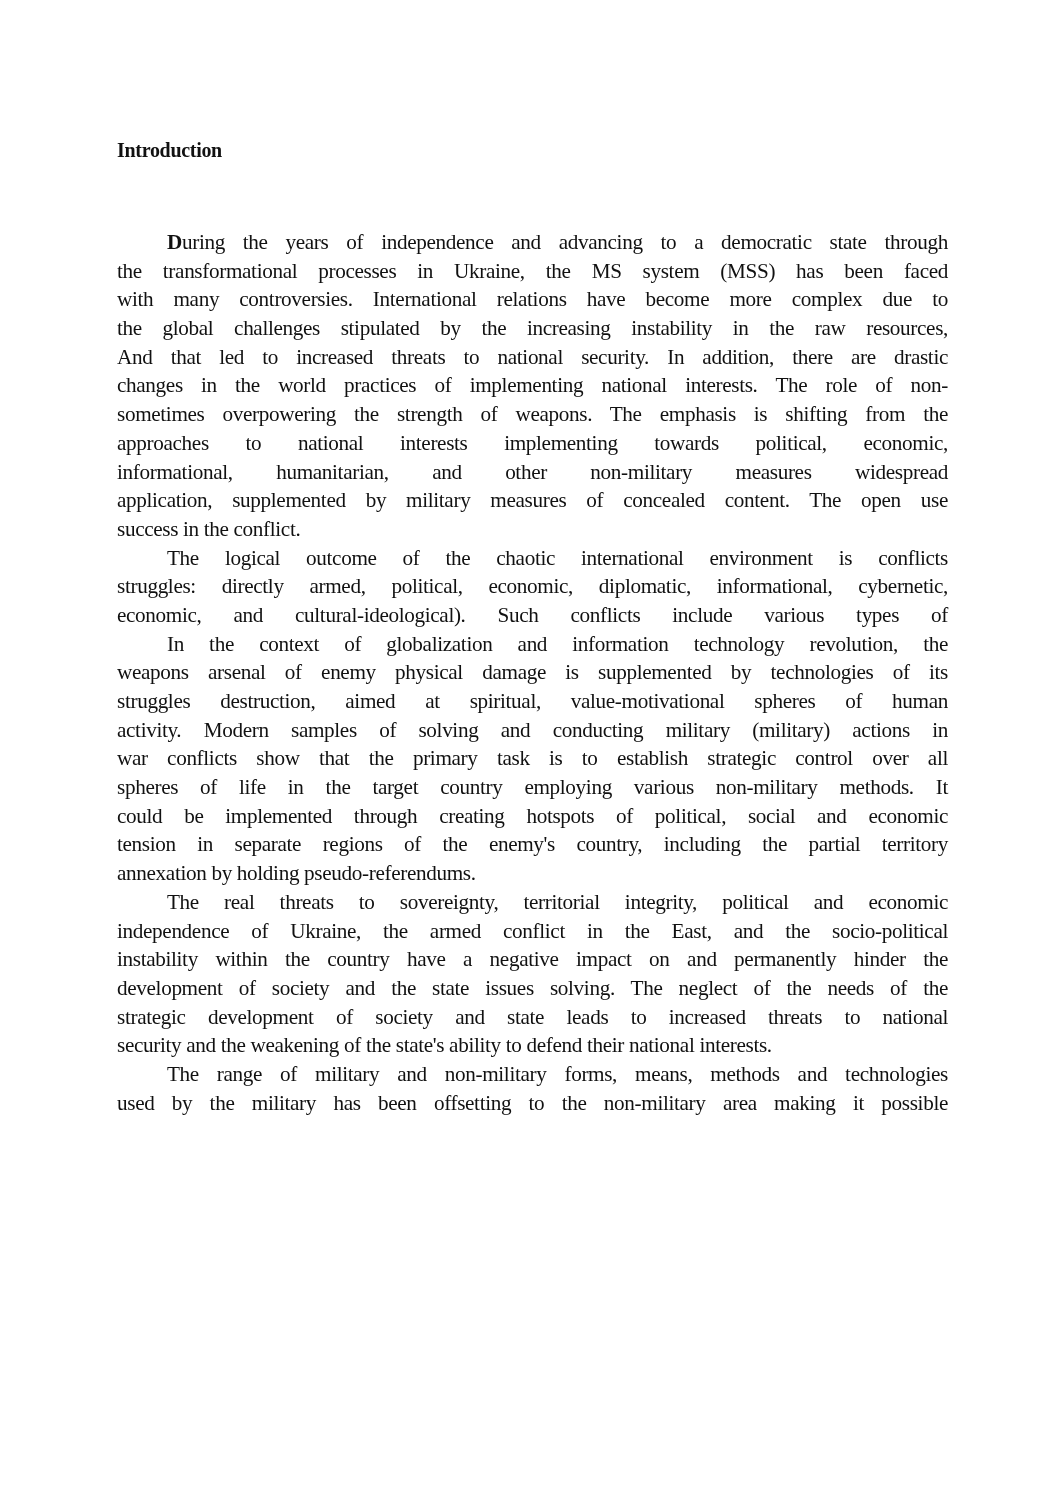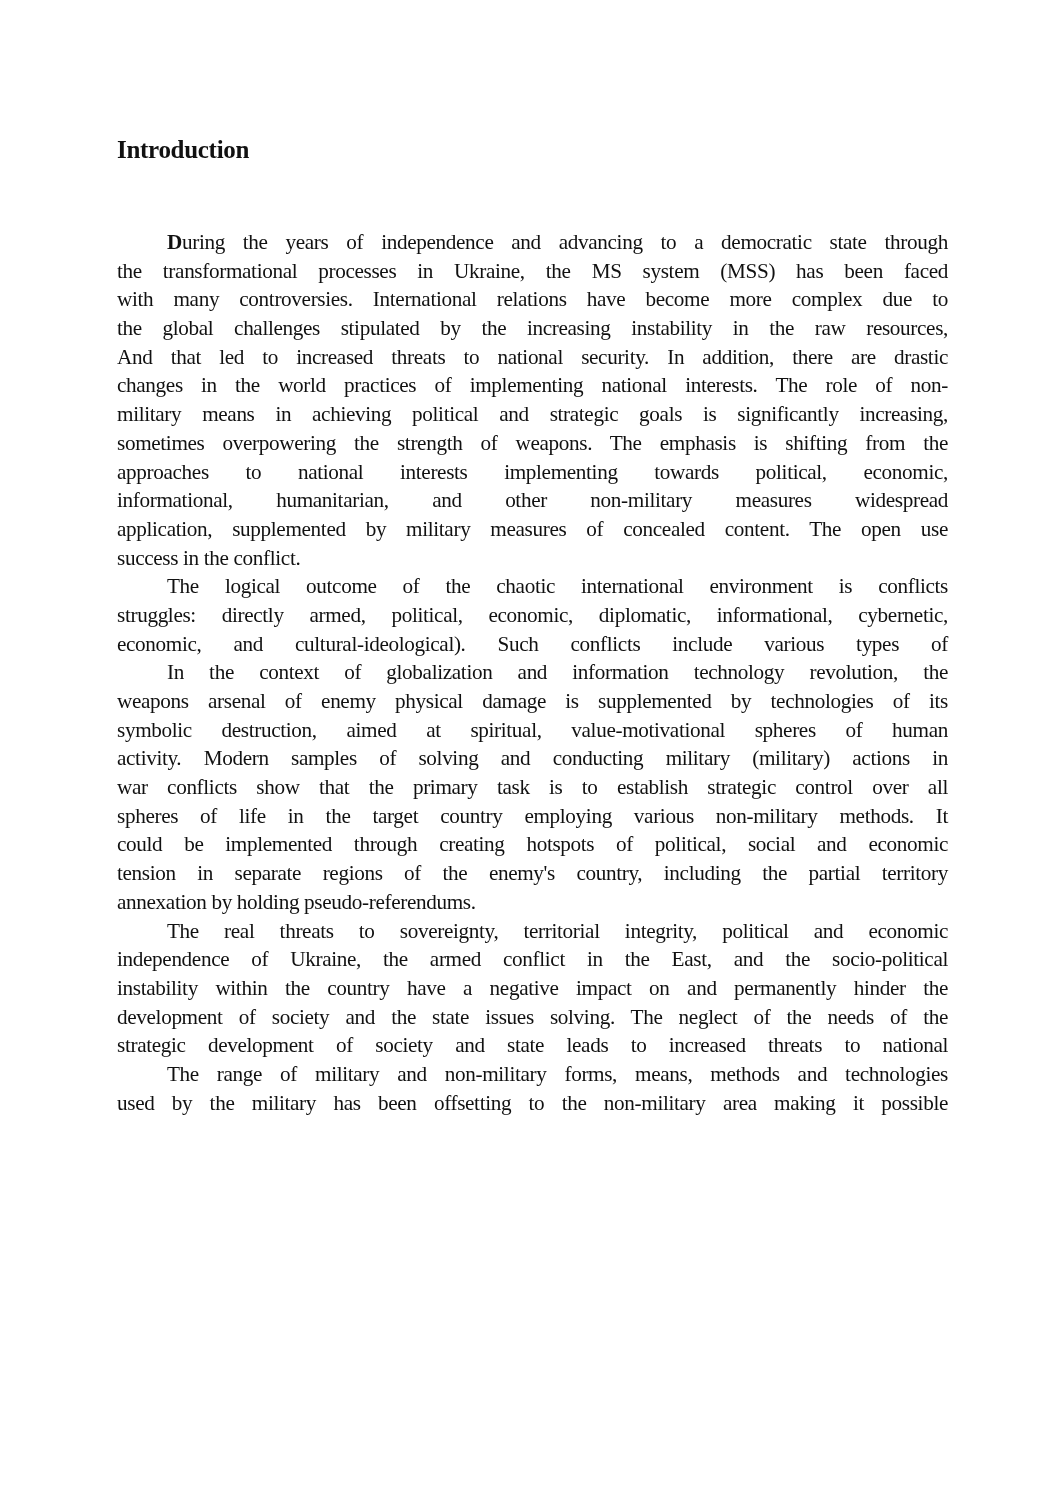--- a/index.html
+++ b/index.html
@@ -18,21 +18,21 @@
     .page {
       position: absolute;
       left: 117px;
       top: 0;
       width: 831px;
     }
     .heading {
       position: absolute;
       top: 134px;
       left: 0;
-      font-size: 25px;
+      font-size: 20px;
       font-weight: bold;
       letter-spacing: -0.3px;
       margin: 0;
       line-height: 32px;
     }
     .body-text {
       position: absolute;
       top: 228px;
       left: 0;
       width: 831px;
@@ -68,52 +68,52 @@
 
   <div class="body-text">
 
     <p class="para">
       <span class="line first"><span class="dropcap">D</span><span>uring the years of independence and advancing to a democratic state through</span></span>
       <span class="line">the transformational processes in Ukraine, the MS system (MSS) has been faced</span>
       <span class="line">with many controversies. International relations have become more complex due to</span>
       <span class="line">the global challenges stipulated by the increasing instability in the raw resources,</span>
       <span class="line">And that led to increased threats to national security. In addition, there are drastic</span>
       <span class="line">changes in the world practices of implementing national interests. The role of non-</span>
-      <span class="line">military means in achieving political and strategic goals is significantly increasing,</span>
       <span class="line">sometimes overpowering the strength of weapons. The emphasis is shifting from the</span>
       <span class="line">approaches to national interests implementing towards political, economic,</span>
       <span class="line">informational, humanitarian, and other non-military measures widespread</span>
       <span class="line">application, supplemented by military measures of concealed content. The open use</span>
       <span class="line last">success in the conflict.</span>
     </p>
 
     <p class="para">
       <span class="line first">The logical outcome of the chaotic international environment is conflicts</span>
       <span class="line">struggles: directly armed, political, economic, diplomatic, informational, cybernetic,</span>
       <span class="line">economic, and cultural-ideological). Such conflicts include various types of</span>
     </p>
 
     <p class="para">
       <span class="line first">In the context of globalization and information technology revolution, the</span>
       <span class="line">weapons arsenal of enemy physical damage is supplemented by technologies of its</span>
-      <span class="line">symbolic destruction, aimed at spiritual, value-motivational spheres of human</span>
+      <span class="line">struggles destruction, aimed at spiritual, value-motivational spheres of human</span>
       <span class="line">activity. Modern samples of solving and conducting military (military) actions in</span>
       <span class="line">war conflicts show that the primary task is to establish strategic control over all</span>
       <span class="line">spheres of life in the target country employing various non-military methods. It</span>
       <span class="line">could be implemented through creating hotspots of political, social and economic</span>
       <span class="line">tension in separate regions of the enemy's country, including the partial territory</span>
       <span class="line last">annexation by holding pseudo-referendums.</span>
     </p>
 
     <p class="para">
       <span class="line first">The real threats to sovereignty, territorial integrity, political and economic</span>
       <span class="line">independence of Ukraine, the armed conflict in the East, and the socio-political</span>
       <span class="line">instability within the country have a negative impact on and permanently hinder the</span>
       <span class="line">development of society and the state issues solving. The neglect of the needs of the</span>
       <span class="line">strategic development of society and state leads to increased threats to national</span>
+      <span class="line last">security and the weakening of the state's ability to defend their national interests.</span>
     </p>
 
     <p class="para">
       <span class="line first">The range of military and non-military forms, means, methods and technologies</span>
       <span class="line">used by the military has been offsetting to the non-military area making it possible</span>
     </p>
 
   </div>
 </div>
 

